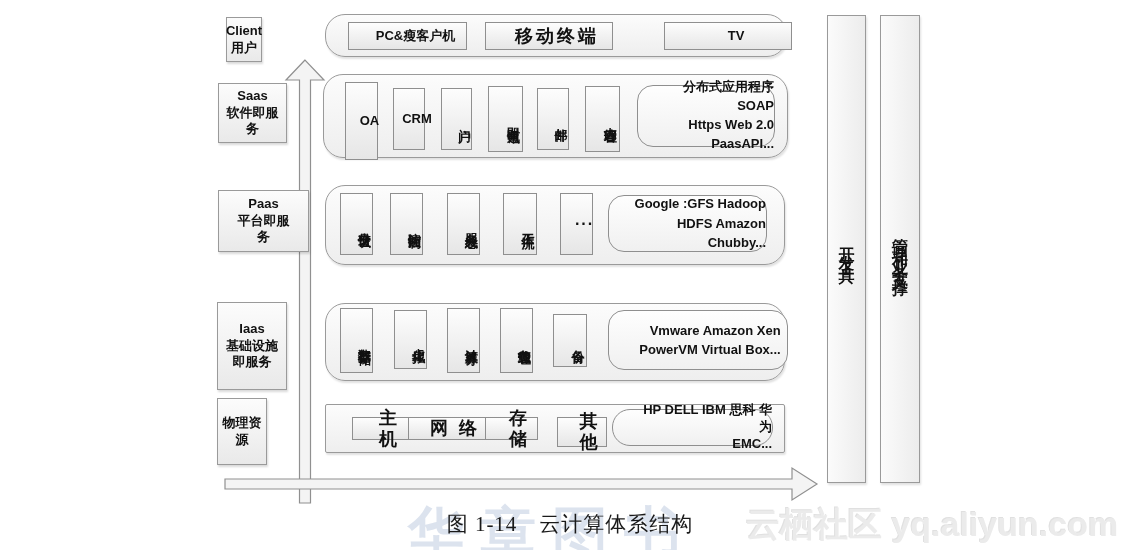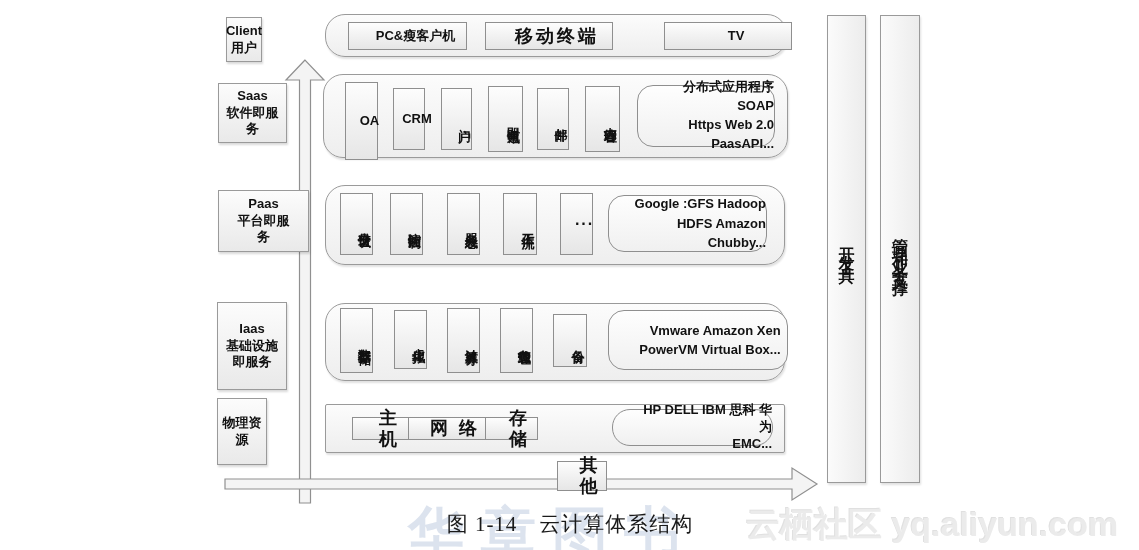--- a/index.html
+++ b/index.html
@@ -124,21 +124,21 @@
 <div class="abs box v" style="left:447px;top:308px;width:33px;height:65px;">计算服务</div>
 <div class="abs box v" style="left:500px;top:308px;width:33px;height:65px;">负载管理</div>
 <div class="abs box v" style="left:553px;top:314px;width:34px;height:53px;">备份</div>
 <div class="abs note" style="left:608px;top:310px;width:180px;height:60px;">Vmware Amazon Xen
 PowerVM Virtual Box...</div>
 
 <div class="abs container square" style="left:325px;top:404px;width:460px;height:49px;"></div>
 <div class="abs box wide" style="left:328px;top:417px;width:59px;height:23px;margin-left:24px;">主 机</div>
 <div class="abs box wide" style="left:408px;top:417px;width:78px;height:23px;">网 络</div>
 <div class="abs box wide" style="left:485px;top:417px;width:53px;height:23px;">存 储</div>
-<div class="abs box wide" style="left:557px;top:417px;width:50px;height:30px;margin-top:44px;">其 他</div>
+<div class="abs box wide" style="left:557px;top:417px;width:50px;height:30px;">其 他</div>
 <div class="abs note" style="left:612px;top:409px;width:161px;height:37px;border-radius:18px;line-height:1.3;">HP DELL IBM 思科 华为
 EMC...</div>
 
 <div class="abs col" style="left:827px;top:15px;width:39px;height:468px;">
   <span class="col-text">开发工具</span>
 </div>
 <div class="abs col" style="left:880px;top:15px;width:40px;height:468px;">
   <span class="col-text">管理和业务支撑</span>
 </div>
 

